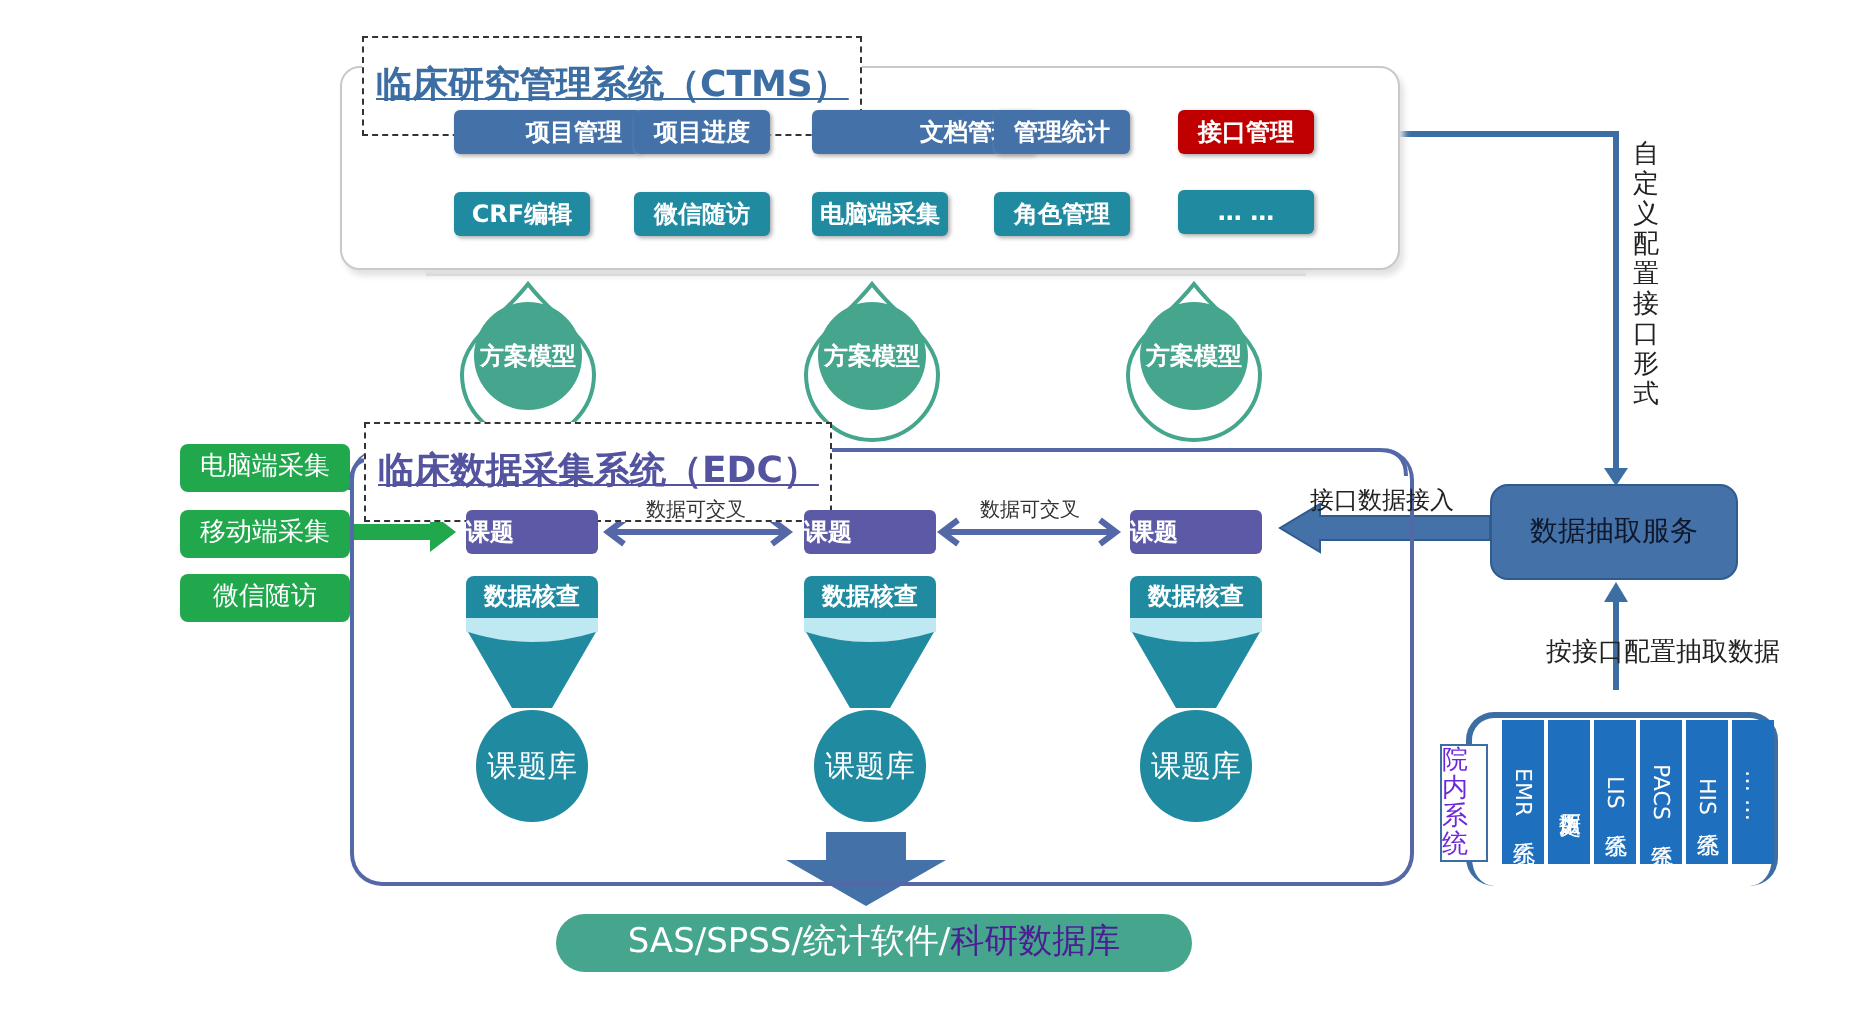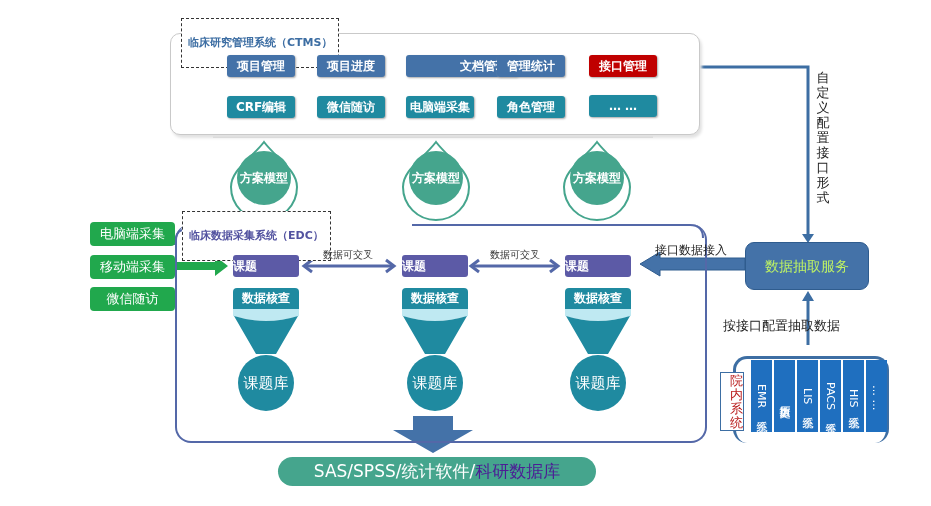--- a/index.html
+++ b/index.html
@@ -4,21 +4,21 @@
 <style>
   html, body { margin:0; padding:0; background:#ffffff; }
   body { width:931px; height:506px; position:relative; overflow:hidden;
          font-family:"DejaVu Sans","Liberation Sans",sans-serif; }
   .abs { position:absolute; }
   svg.bg { position:absolute; left:0; top:0; }
 
   .ctms-frame { left:170px; top:33px; width:528px; height:100px; border:1px solid #c9c9c9;
                 border-radius:10px; background:#fff; box-shadow:2px 3px 3px #e2e2e2; }
   .title-box { border:1px dashed #333; background:#fff; font-weight:bold;
-               font-size:11px; padding:11px 6px; height:26px; line-height:26px; white-space:nowrap; }
+               font-size:18px; padding:11px 6px; height:26px; line-height:26px; white-space:nowrap;text-decoration:underline; }
   .title-ctms { left:181px; top:18px; color:#3d6ea3; }
   .title-edc  { left:182px; top:211px; color:#5353a0; }
 
   .mod { width:68px; height:22px; line-height:22px; text-align:center; color:#fff;
          font-size:12px; font-weight:bold; border-radius:3px; box-shadow:1px 1px 2px #aaa; }
   .mod.blue { background:#4472a8; }
   .mod.teal { background:#1f8aa0; }
   .mod.red  { background:#c00000; }
 
   .drop-label { width:66px; text-align:center; color:#fff; font-size:12px; font-weight:bold; }
@@ -32,28 +32,28 @@
   .topic { width:66px; height:22px; line-height:22px; background:#5c5aa6; color:#fff; font-weight:bold;
            font-size:12px; text-align:left; border-radius:3px; }
   .check { width:66px; height:21px; line-height:21px; background:#1f8aa0; color:#fff; font-weight:bold;
            font-size:12px; text-align:center; border-radius:4px 4px 0 0; }
   .lib-label { width:60px; text-align:center; color:#fff; font-size:15px; }
 
   .small-label { font-size:10px; color:#333; }
   .label { font-size:13px; color:#222; white-space:nowrap; }
 
   .svc { left:745px; top:242px; width:122px; height:46px; line-height:46px; background:#4472a8;
-         border-radius:9px; color:#bef264; font-size:14px; text-align:center; border:1px solid #2f5c8e; }
+         border-radius:9px; color:#0f172a; font-size:14px; text-align:center; border:1px solid #2f5c8e; }
 
   .vert-label { left:815px; top:70px; width:16px; font-size:13px; color:#222; line-height:15px; text-align:center; }
 
   .hosp-frame { left:733px; top:356px; width:150px; height:84px; border:3px solid #3d6ea3; border-radius:14px;
                 background:#fff; border-bottom:none; }
   .hosp-label { left:720px; top:372px; width:22px; height:56px; border:1px solid #3d6ea3; background:#fff;
-                font-size:13px; line-height:14px; text-align:right; padding-top:1px; color:#b91c1c; }
+                font-size:13px; line-height:14px; text-align:left; padding-top:1px; color:#6d28d9; }
   .sys-bar { top:360px; width:21px; height:72px; background:#1f6fbf; color:#fff; font-size:11px;
              writing-mode:vertical-rl; text-align:center; line-height:21px; padding-top:4px; box-sizing:border-box; }
 
   .output-bar { left:278px; top:457px; width:318px; height:29px; line-height:29px; background:#45a58d;
                 border-radius:15px; text-align:center; font-size:17px; color:#fff; }
   .output-bar .hl { color:#4c1d95; }
 </style>
 </head>
 <body>
 
@@ -118,21 +118,21 @@
     <path d="M566,316 Q598,326 630,316 L608,354 L588,354 Z" fill="#1f8aa0"></path>
     <circle cx="598" cy="383" r="28" fill="#1f8aa0"></circle>
   </g>
 
   <polygon points="413,416 453,416 453,430 473,430 433,453 393,430 413,430" fill="#4472a8"></polygon>
 </svg>
 
 <div class="abs ctms-frame"></div>
 <div class="abs title-box title-ctms">临床研究管理系统（CTMS）</div>
 
-<div class="abs mod blue" style="left:227px;top:55px;">项目管理</div>
+<div class="abs mod blue" style="left:227px;top:55px;padding-left:26px;">项目管理</div>
 <div class="abs mod blue" style="left:317px;top:55px;">项目进度</div>
 <div class="abs mod blue" style="left:406px;top:55px;padding-left:44px;">文档管理</div>
 <div class="abs mod blue" style="left:497px;top:55px;">管理统计</div>
 <div class="abs mod red" style="left:589px;top:55px;">接口管理</div>
 
 <div class="abs mod teal" style="left:227px;top:96px;">CRF编辑</div>
 <div class="abs mod teal" style="left:317px;top:96px;">微信随访</div>
 <div class="abs mod teal" style="left:406px;top:96px;">电脑端采集</div>
 <div class="abs mod teal" style="left:497px;top:96px;">角色管理</div>
 <div class="abs mod teal" style="left:589px;top:95px;">… …</div>
@@ -160,21 +160,21 @@
 <div class="abs check" style="left:565px;top:288px;">数据核查</div>
 
 <div class="abs lib-label" style="left:236px;top:374px;">课题库</div>
 <div class="abs lib-label" style="left:405px;top:374px;">课题库</div>
 <div class="abs lib-label" style="left:568px;top:374px;">课题库</div>
 
 <div class="abs label" style="left:655px;top:242px;font-size:12px;">接口数据接入</div>
 
 <div class="abs svc">数据抽取服务</div>
 <div class="abs vert-label">自定义配置接口形式</div>
-<div class="abs label" style="left:723px;top:317px;text-align:right;">按接口配置抽取数据</div>
+<div class="abs label" style="left:773px;top:317px;text-align:right;">按接口配置抽取数据</div>
 
 <div class="abs hosp-frame"></div>
 <div class="abs hosp-label">院内系统</div>
 <div class="abs sys-bar" style="left:751px;">EMR 系统</div>
 <div class="abs sys-bar" style="left:774px;">历史数据</div>
 <div class="abs sys-bar" style="left:797px;">LIS 系统</div>
 <div class="abs sys-bar" style="left:820px;">PACS 系统</div>
 <div class="abs sys-bar" style="left:843px;">HIS系统</div>
 <div class="abs sys-bar" style="left:866px;">… …</div>
 

